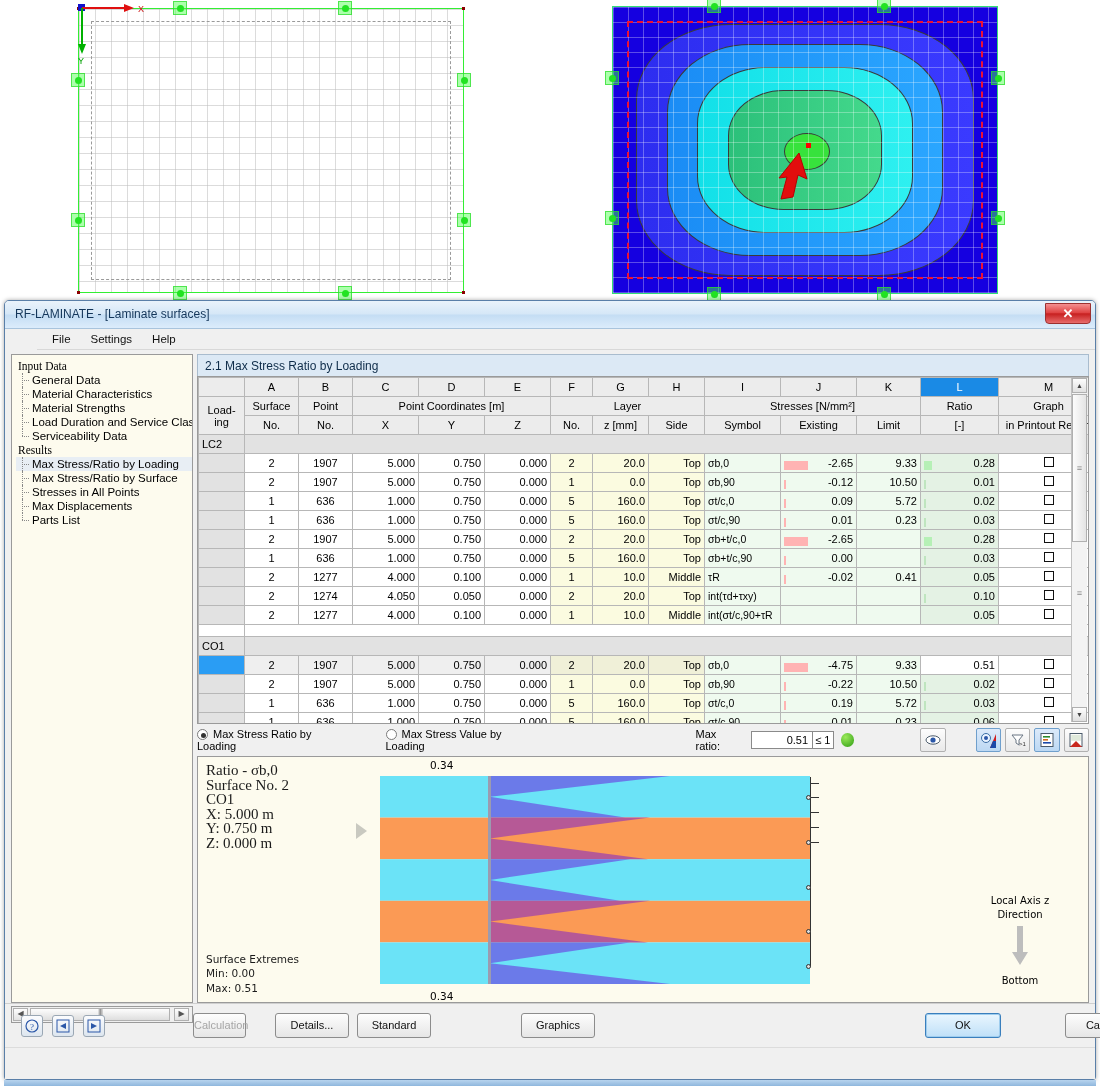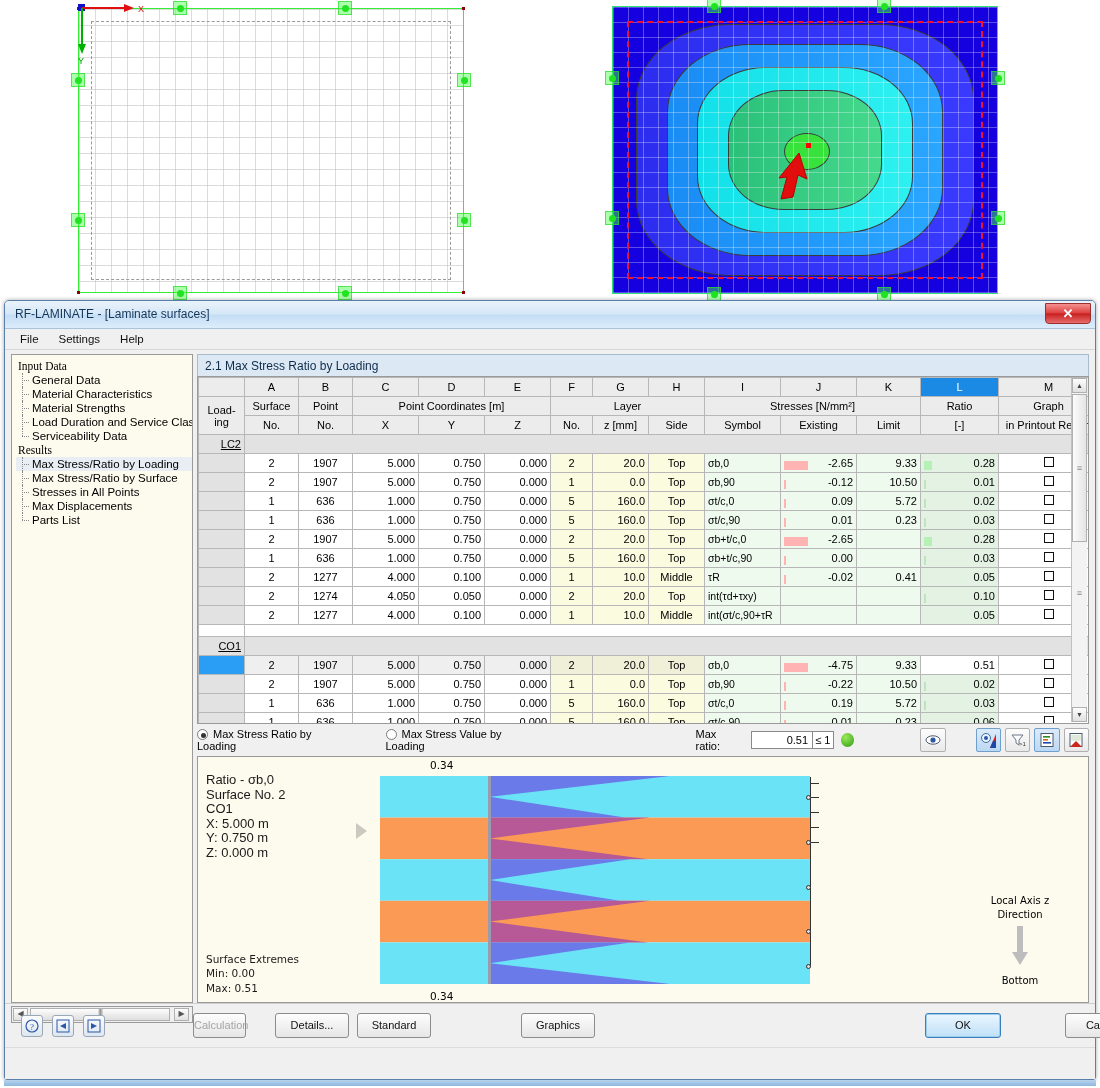--- a/index.html
+++ b/index.html
@@ -93,21 +93,21 @@
   }
   #close-btn {
     position:absolute; right:4px; top:2px; width:46px; height:21px;
     background:linear-gradient(180deg,#f49090 0%,#e04545 45%,#c72020 52%,#e86d6d 100%);
     border:1px solid #9c3030; border-radius:0 0 4px 4px;
     color:#fff; font-size:13px; font-weight:bold; text-align:center; line-height:19px;
     cursor:pointer;
   }
   #menubar {
     height:21px; background:#f0f0f0; border-bottom:1px solid #d8d8d8;
-    padding-left:6px; display:flex; align-items:center; gap:2px;
+    padding-left:6px; display:flex; align-items:center; gap:2px;margin-left:32px;
   }
   .menu-item { padding:2px 9px; font-size:11.5px; color:#111; cursor:default; }
 
   #body-area { position:absolute; left:0; top:50px; right:0; bottom:0; }
 
   
   #tree-panel {
     position:absolute; left:6px; top:3px; width:182px; bottom:76px;
     background:#fdfbee; border:1px solid #9a9a9a;
     font-size:11.5px; padding:4px 0 0 4px; overflow:hidden;
@@ -150,24 +150,24 @@
   }
   table.grid { border-collapse:collapse; table-layout:fixed; width:866px; font-size:11px; }
   table.grid th, table.grid td {
     border:1px solid #b7b7b7; padding:0 3px; height:19px; overflow:hidden; white-space:nowrap;
   }
   thead th { background:#ececec; font-weight:normal; text-align:center; font-size:11px; }
   th.colletter { height:15px; font-size:11px; }
   th.colletter.hl { background:#1a8ae5; color:#fff; }
   td { background:#fff; text-align:right; }
   td.c { text-align:center; }
-  td.l { text-align:center; }
+  td.l { text-align:right; }
   td.rowhdr { background:#e2e2e2; }
   td.rowhdr.sel { background:#2a9df4; }
-  td.grouplabel { background:#e2e2e2; text-align:right;text-decoration:underline; }
+  td.grouplabel { background:#e2e2e2; text-align:left; }
   tr.grouprow td { background:#e2e2e2; }
   tr.blankrow td { background:#fff; height:12px; }
   td.yellow { background:#fbfbe0; }
   td.yellow2 { background:#f0f0d8; }
   td.green { background:#effaef; }
   td.greenhl { background:#e4f2e4; }
   td.graybg { background:#efefef; }
   td.sym { text-align:left; background:#effaef; font-size:10.5px; }
   td.ratiosel { background:#fff; border:2px solid #000; text-align:right; }
   .bar-red { display:inline-block; width:24px; height:9px; background:#ffb3b3; vertical-align:middle;
@@ -206,22 +206,22 @@
           background:linear-gradient(180deg,#fbfcfe,#dde6ef); display:flex; align-items:center;
           justify-content:center; cursor:pointer; }
   .tbtn.active { background:linear-gradient(180deg,#dceafa,#bcd8f3); border-color:#6f9fcc; }
   .tbtn.plain { background:linear-gradient(180deg,#fdfdfd,#e9e9e9); border-color:#b0b0b0; }
 
   
   #gfx {
     position:absolute; left:0; top:402px; right:0; bottom:0;
     border:1px solid #9a9a9a; background:#fdfbee; overflow:hidden;
   }
-  #gfx-texts { position:absolute; left:8px; top:6px; font-size:13px; color:#1a1a1a; line-height:14.5px;
-               font-family:Liberation Sans, sans-serif;margin-top:10px; }
+  #gfx-texts { position:absolute; left:8px; top:6px; font-size:15px; color:#1a1a1a; line-height:14.5px;
+               font-family:Liberation Serif, serif; }
   #gfx-extremes { position:absolute; left:8px; bottom:7px; font-size:10.5px; color:#1a1a1a;
                line-height:14.5px; font-family:"DejaVu Sans", sans-serif; }
   #lay-stack { position:absolute; left:182px; top:19px; width:430px; height:208px; }
   #pointer-tri { position:absolute; left:-24px; top:47px; width:0; height:0;
                  border-left:11px solid #c9c9c0; border-top:8px solid transparent; border-bottom:8px solid transparent;}
   .val-top { position:absolute; left:232px; top:2px; font-size:10.5px; font-family:"DejaVu Sans", sans-serif;}
   .val-bot { position:absolute; left:232px; top:233px; font-size:10.5px; font-family:"DejaVu Sans", sans-serif;}
   #legend { position:absolute; left:624px; top:20px; font-size:10.5px; line-height:14.5px;
             font-family:"DejaVu Sans", sans-serif; }
   .leg-row { white-space:nowrap; height:14.5px; }

